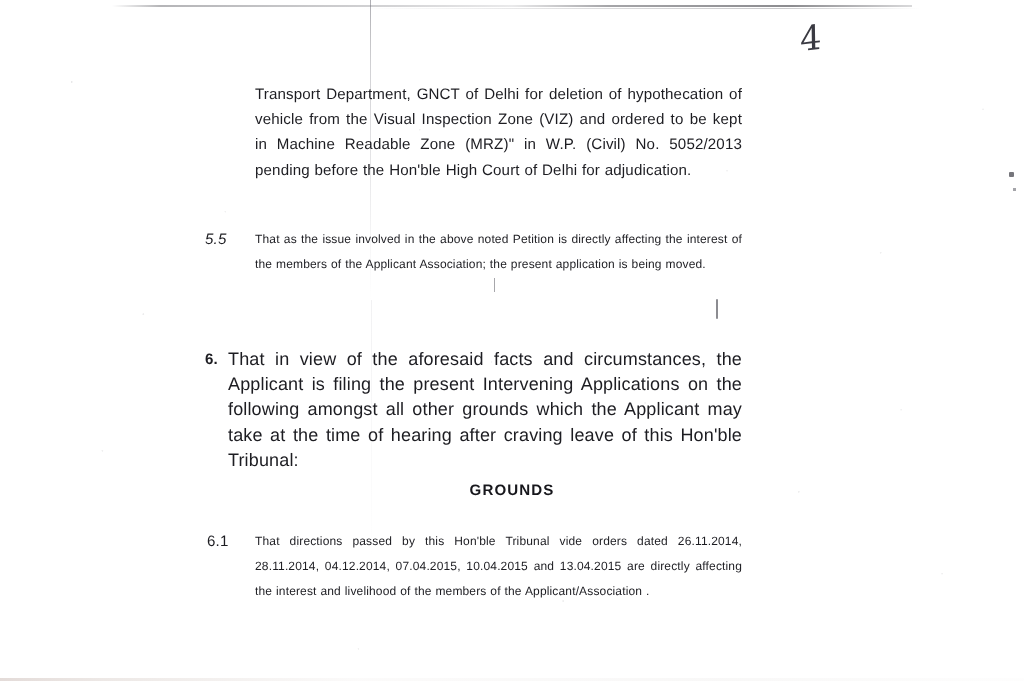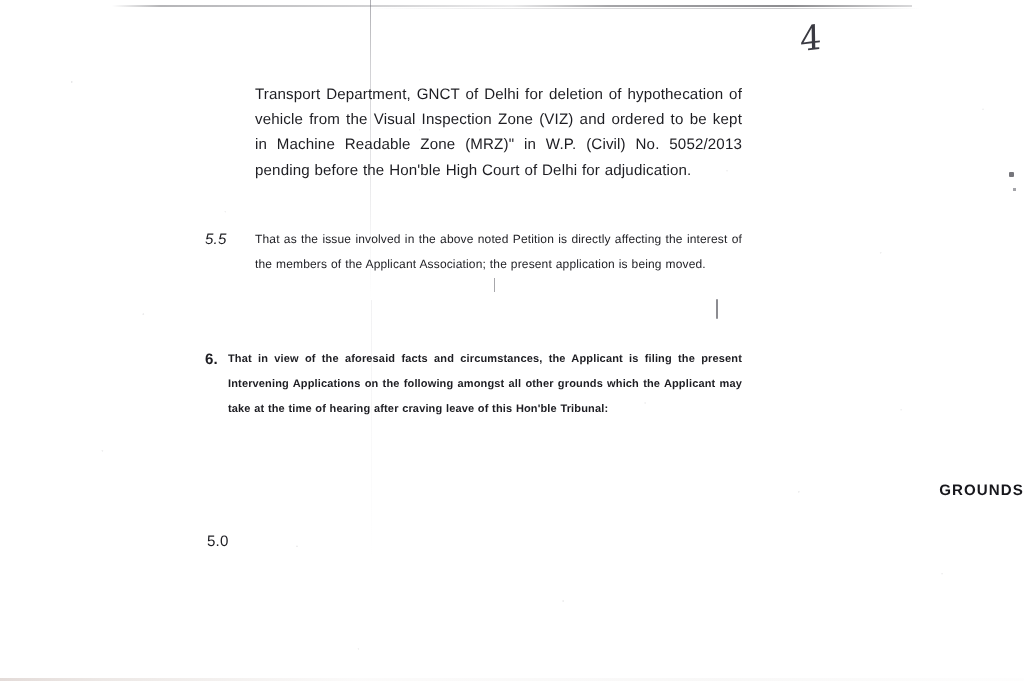--- a/index.html
+++ b/index.html
@@ -212,35 +212,34 @@
   }
 
   
   .num-label-bold {
     font-weight: bold;
   }
   .num-body-6 {
     position: absolute;
     left: 228px;
     width: 514px;
-    font-size: 11px;
+    font-size: 18px;
     line-height: 25.2px;
     color: #1d1d22;
     text-align: justify;
     letter-spacing: 0.15px;
     word-spacing: 0.4px;
     text-indent: 0;
-    font-weight: bold;
   }
 
   .heading-grounds {
     position: absolute;
     left: 0;
     width: 1024px;
-    text-align: right;
+    text-align: center;
     font-size: 15.1px;
     font-weight: bold;
     color: #17171c;
     letter-spacing: 1.1px;
   }
 
   
   .doc-body * {
     text-rendering: geometricPrecision;
   }
@@ -268,16 +267,17 @@
     <div class="para para-indent" style="top:76px;">Transport Department, GNCT of Delhi for deletion of hypothecation of vehicle from the Visual Inspection Zone (VIZ) and ordered to be kept in Machine Readable Zone (MRZ)" in W.P. (Civil) No. 5052/2013 pending before the Hon'ble High Court of Delhi for adjudication.</div>
 
     <div class="num-label" style="left:205px; top:221px;font-style:italic;">5.5</div>
     <div class="num-body" style="top:221px;">That as the issue involved in the above noted Petition is directly affecting the interest of the members of the Applicant Association; the present application is being moved.</div>
 
     <div class="num-label num-label-bold" style="left:205px; top:341px;">6.</div>
     <div class="num-body-6" style="top:341px;">That in view of the aforesaid facts and circumstances, the Applicant is filing the present Intervening Applications on the following amongst all other grounds which the Applicant may take at the time of hearing after craving leave of this Hon'ble Tribunal:</div>
 
     <div class="heading-grounds" style="top:476px;">GROUNDS</div>
 
-    <div class="num-label" style="left:207px; top:523px;">5.0</div>
+    <div class="num-label" style="left:207px; top:523px;">6.1</div>
+    <div class="num-body" style="top:523px;">That directions passed by this Hon'ble Tribunal vide orders dated 26.11.2014, 28.11.2014, 04.12.2014, 07.04.2015, 10.04.2015 and 13.04.2015 are directly affecting the interest and livelihood of the members of the Applicant/Association .</div>
 
   </div>
 </div>
 
 </body></html>

